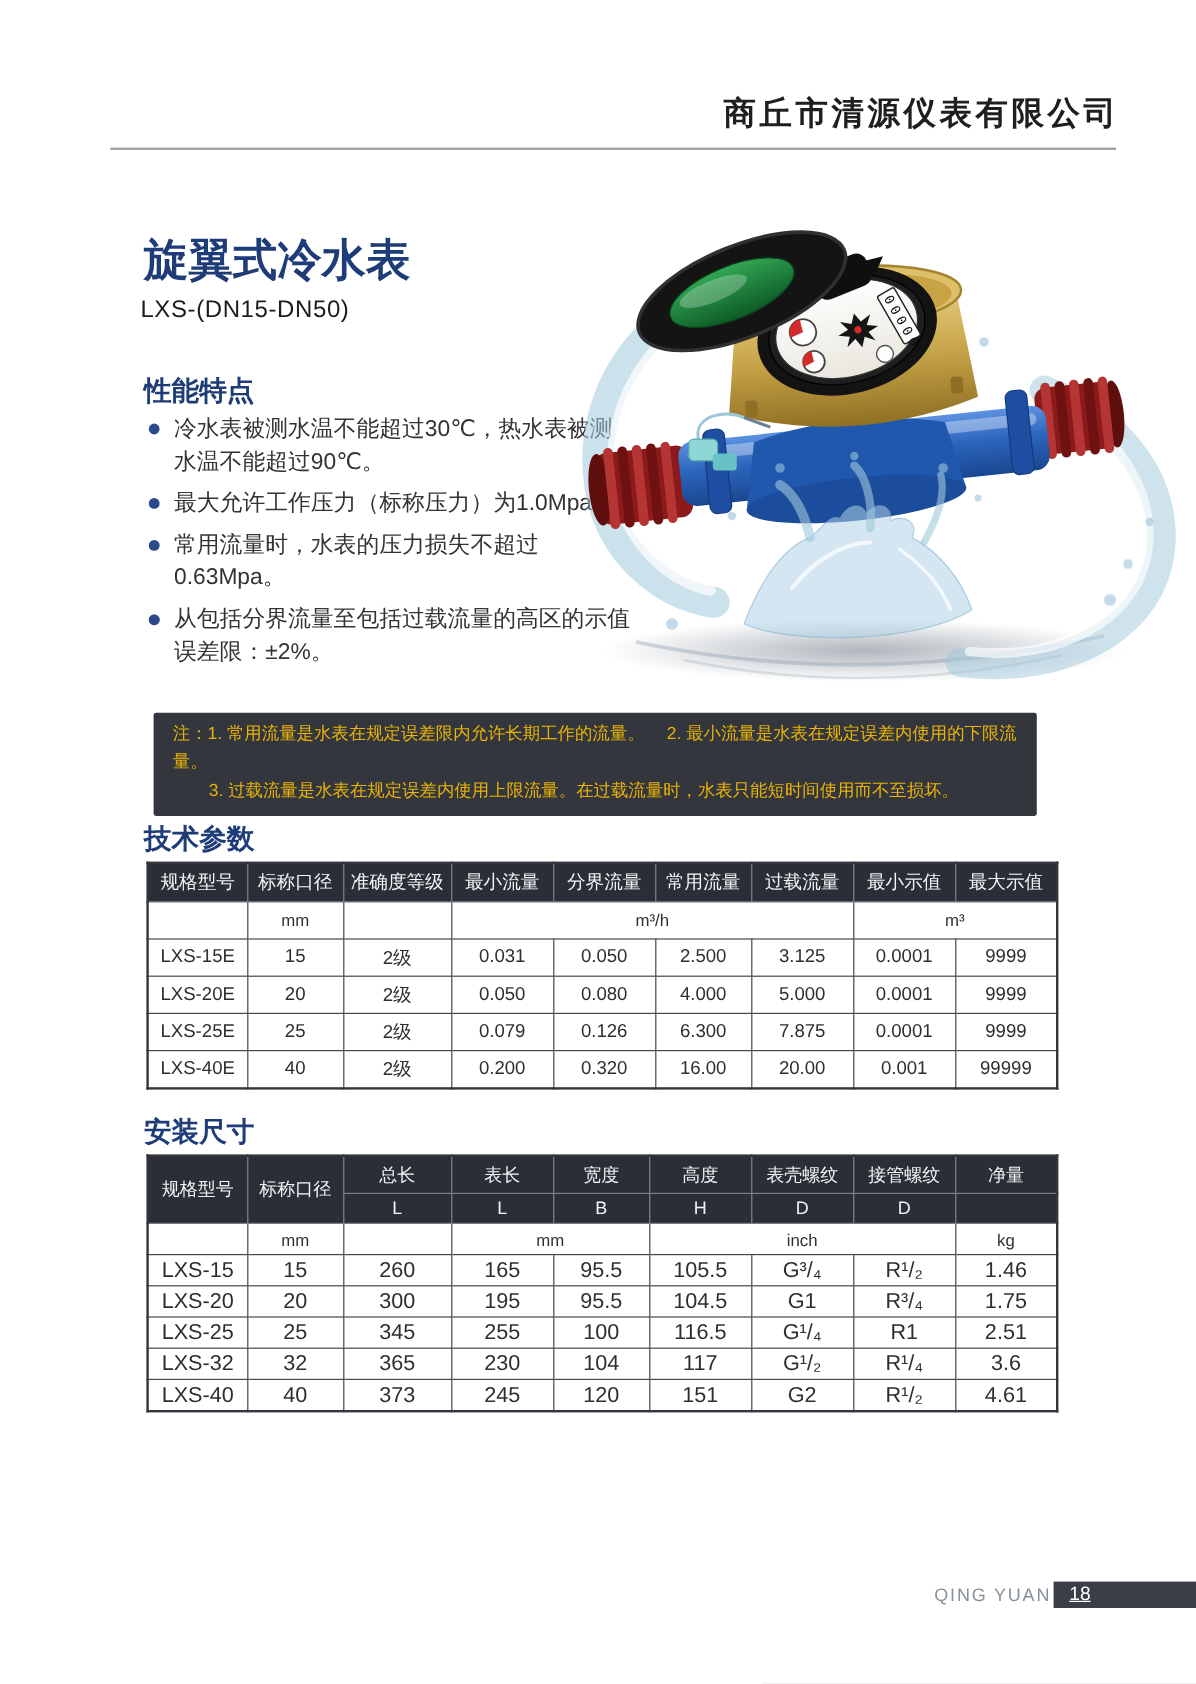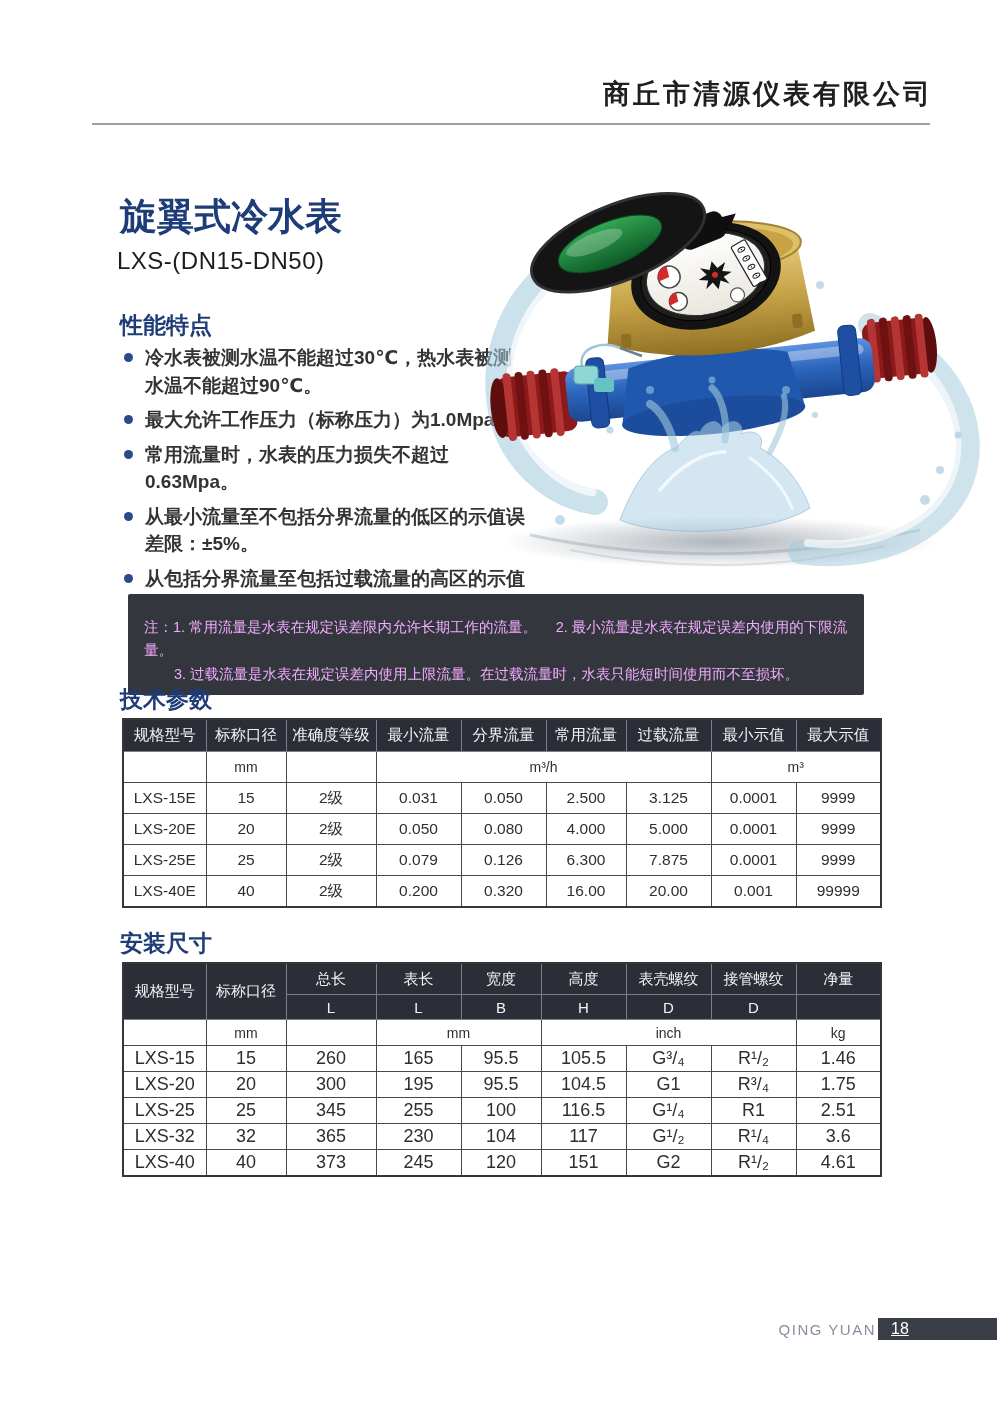--- a/index.html
+++ b/index.html
@@ -6,34 +6,34 @@
   #page{position:relative;width:997px;height:1403px;background:#ffffff;margin:0 auto;
         font-family:"Liberation Sans","DejaVu Sans",sans-serif;overflow:hidden;}
 
   
   .company{position:absolute;top:76px;right:64px;font-size:27px;font-weight:bold;
            letter-spacing:3px;color:#1f1f1f;white-space:nowrap;}
   .header-rule{position:absolute;top:123px;left:92px;width:838px;height:2px;background:#9ba1a6;}
 
   
   .main-title{position:absolute;top:192px;left:120px;font-size:37px;font-weight:bold;color:#1e3c78;}
-  .model{position:absolute;top:247px;left:117px;font-size:24px;color:#1c1c1c;letter-spacing:.5px;}
+  .model{position:absolute;top:247px;left:117px;font-size:20px;color:#1c1c1c;letter-spacing:.5px;}
   .sec-h{position:absolute;font-size:23px;font-weight:bold;color:#1e3c78;}
 
   
-  .features{position:absolute;top:344px;left:120px;width:408px;margin:0;padding:0;list-style:none;font-weight:bold;}
+  .features{position:absolute;top:344px;left:120px;width:408px;margin:0;padding:0;list-style:none;}
   .features li{position:relative;padding-left:25px;margin-bottom:7px;font-size:19px;
                line-height:1.45;color:#333;}
   .features li .dot{position:absolute;left:4px;top:9px;width:9px;height:9px;border-radius:50%;
                     background:#2b4a8b;}
 
   
   .note{position:absolute;top:594px;left:128px;width:736px;box-sizing:border-box;
-        background:#33363d;color:#f0abfc;font-size:14.5px;line-height:1.62;
-        padding:22px 12px 9px 16px;border-radius:2px;}
+        background:#33363d;color:#eab308;font-size:14.5px;line-height:1.62;
+        padding:7px 12px 9px 16px;border-radius:2px;}
   .note .l2{padding-left:30px;}
 
   
   .tbl-wrap{position:absolute;left:122px;}
   table.tbl{border-collapse:collapse;table-layout:fixed;width:758px;background:#fff;
             border:2px solid #33363c;}
   table.tbl th{background:#2b2e36;color:#f2f3f5;font-weight:normal;
                border:1px solid #7c7f86;text-align:center;padding:0;margin-left:10px;}
   table.tbl td{border:1px solid #45484e;text-align:center;color:#2e2e2e;padding:0;
                background:#fff;}
@@ -64,21 +64,21 @@
   <div class="header-rule"></div>
 
   <div class="main-title">旋翼式冷水表</div>
   <div class="model">LXS-(DN15-DN50)</div>
 
   <div class="sec-h" style="top:310px;left:120px;">性能特点</div>
   <ul class="features">
     <li><span class="dot"></span><span>冷水表被测水温不能超过30℃，热水表被测水温不能超过90℃。</span></li>
     <li><span class="dot"></span><span>最大允许工作压力（标称压力）为1.0Mpa。</span></li>
     <li><span class="dot"></span><span>常用流量时，水表的压力损失不超过0.63Mpa。</span></li>
-    <li><span class="dot"></span><span>从最小流量至不包括分界流量的低区的示值误差限：±5%。</span></li>
+    <li><span class="dot"></span></li>
     <li><span class="dot"></span><span>从包括分界流量至包括过载流量的高区的示值误差限：±2%。</span></li>
   </ul>
 
   <svg class="photo" viewBox="0 0 525 405" xmlns="http://www.w3.org/2000/svg">
     <defs>
       <linearGradient id="gBrass" x1="0" y1="0" x2="0" y2="1">
         <stop offset="0" stop-color="#e3c876"></stop>
           <stop offset=".5" stop-color="#c3a045"></stop>
           <stop offset="1" stop-color="#8f6f23"></stop>
       </linearGradient>

